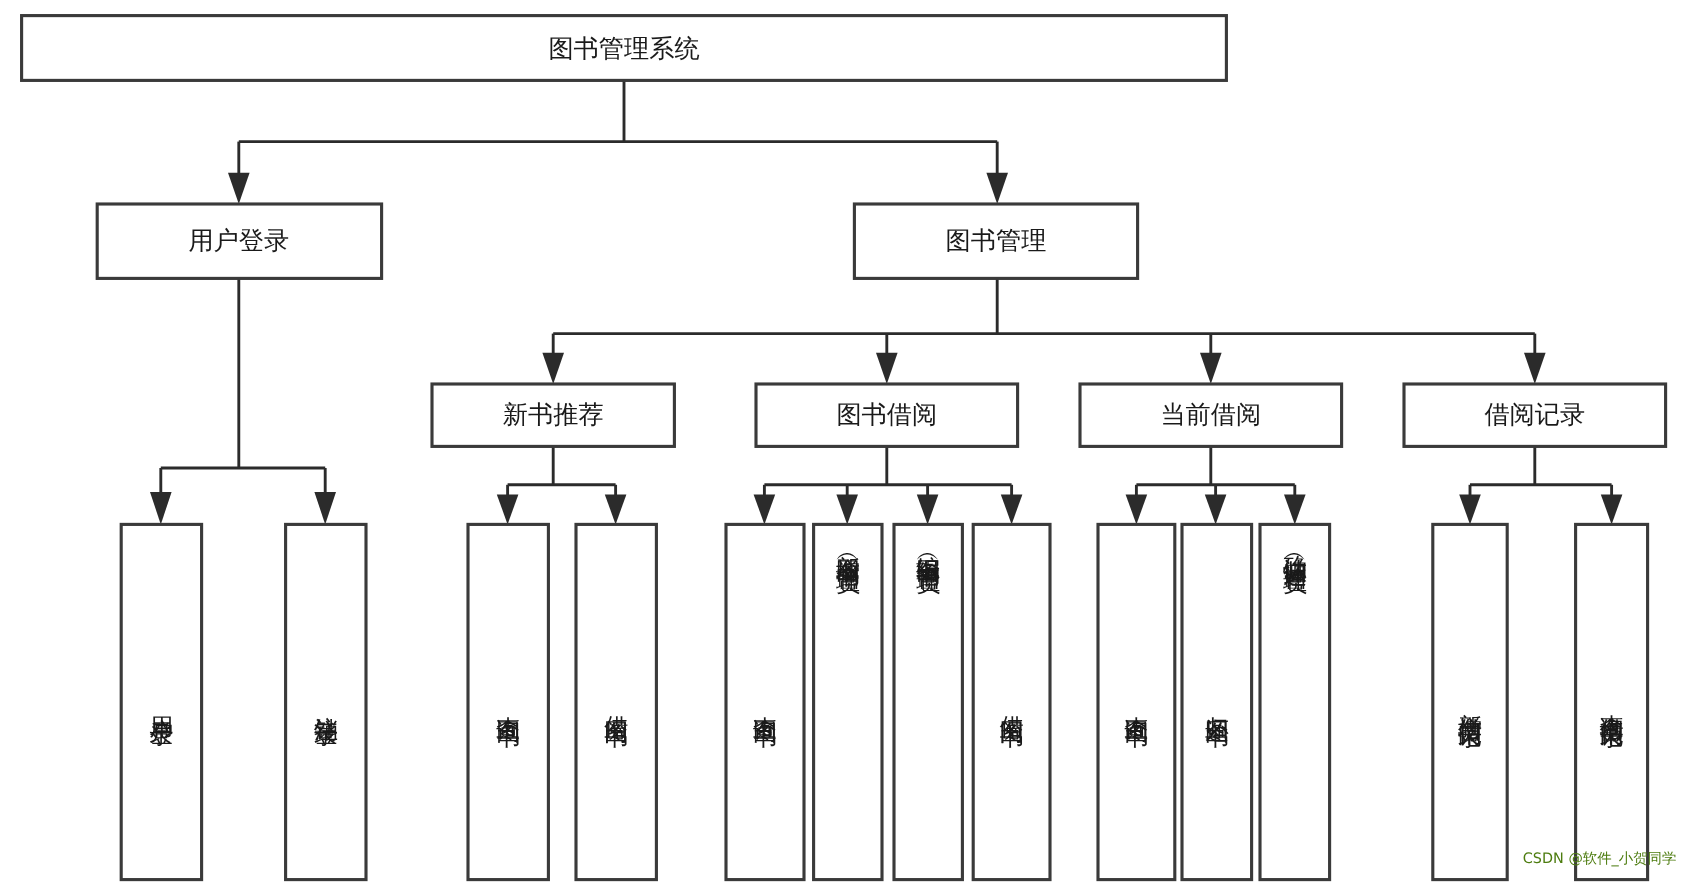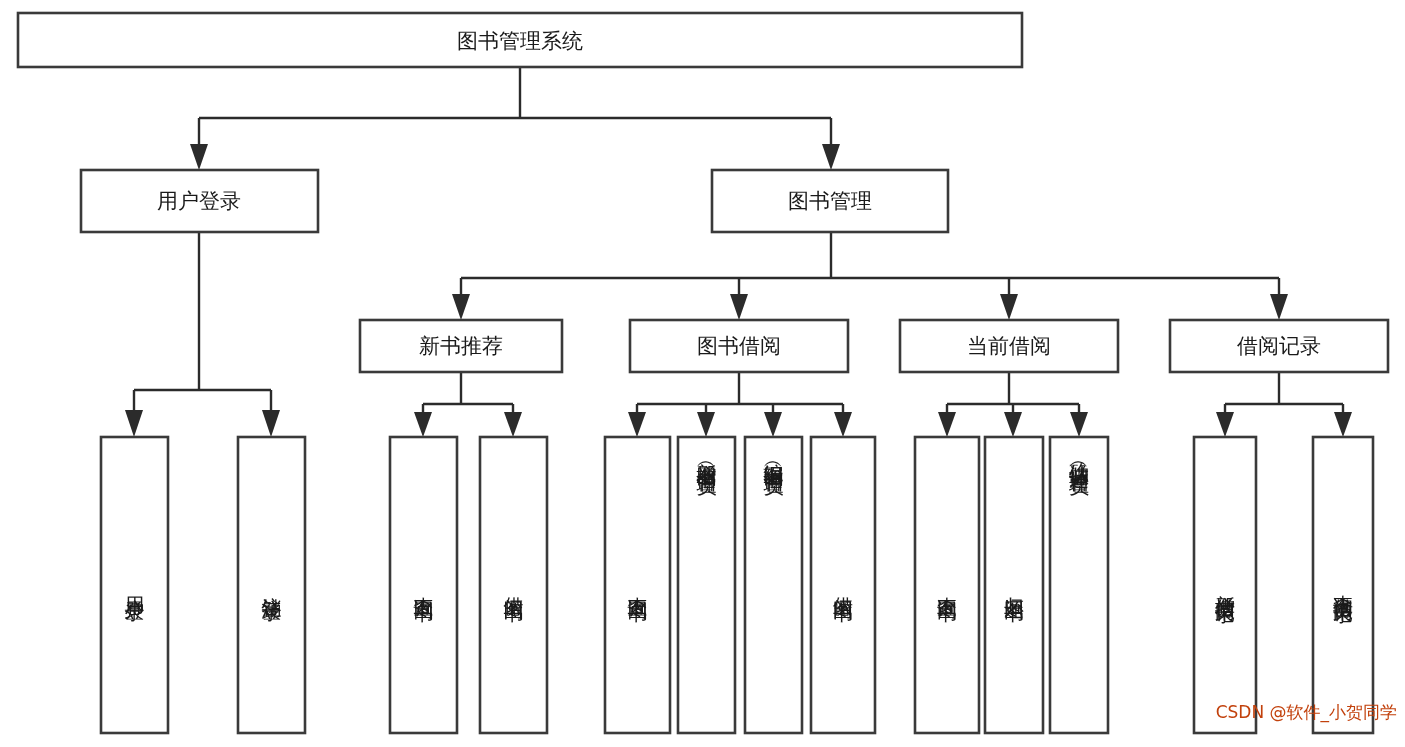--- a/index.html
+++ b/index.html
@@ -61,22 +61,22 @@
     justify-content: center;
     white-space: nowrap;
     pointer-events: none;
     user-select: none;
   }
   #watermark {
     position: absolute;
     right: 8px;
     bottom: 4px;
     font-family: "DejaVu Sans", "Liberation Sans", sans-serif;
-    font-size: 17px;
-    color: #c2410c;
+    font-size: 12px;
+    color: #4d7c0f;
     white-space: nowrap;
     user-select: none;
   }
 </style>
 </head>
 <body>
 
 <div id="diagram-root">
 
   <svg id="flow-svg" viewBox="0 0 1405 747">

